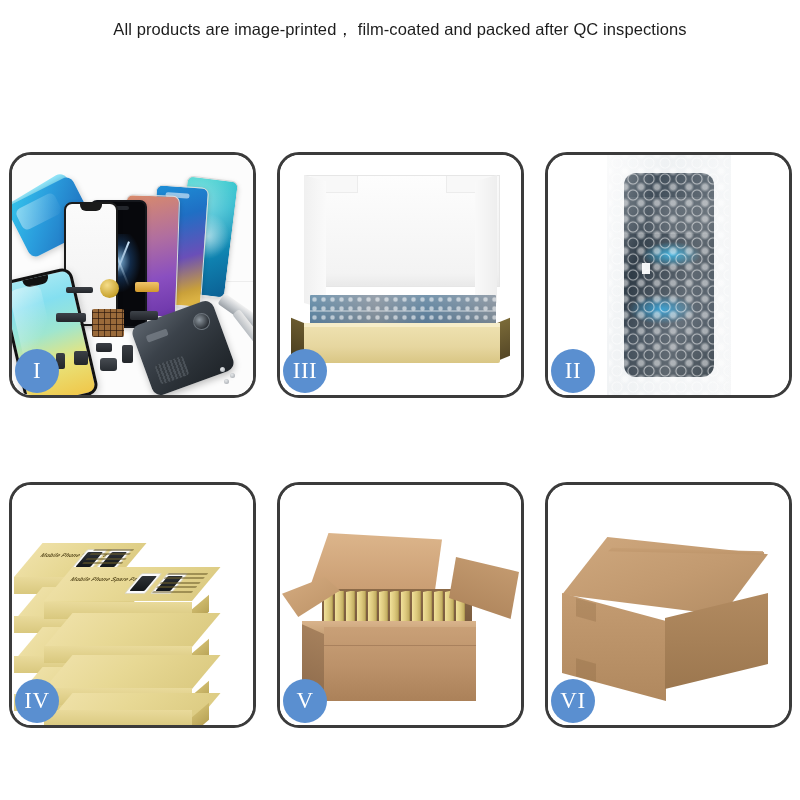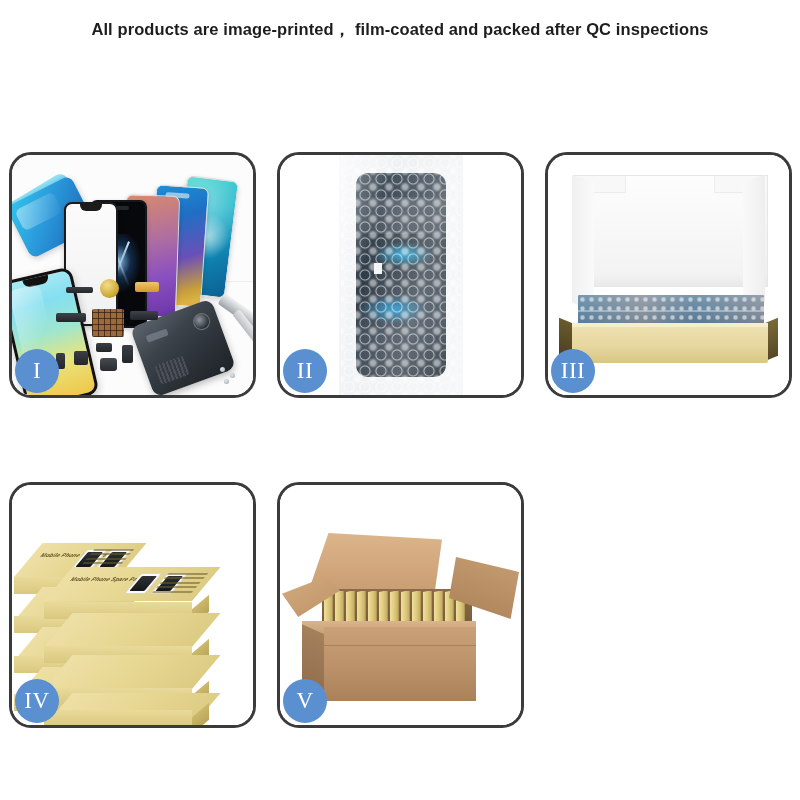--- a/index.html
+++ b/index.html
@@ -14,21 +14,21 @@
   .page { position: relative; width: 800px; height: 800px; background: #fff; }
 
   
   .header { position: absolute; left: 0; top: 0; width: 800px; text-align: center; }
   .title {
     font-size: 39px; font-weight: 700; letter-spacing: 0.5px;
     color: #161616; line-height: 1; padding-top: 44px;
     font-family: "Liberation Sans", sans-serif;
   }
   .subtitle {
-    font-size: 16.5px; font-weight: 700; color: #1d1d1d;
+    font-size: 16.5px; font-weight: 400; color: #1d1d1d;
     padding-top: 19px; letter-spacing: 0.1px;
   }
 
   
   .grid {
     position: absolute; left: 9px; top: 152px;
     width: 782px; height: 576px;
     display: grid;
     grid-template-columns: repeat(3, 247px);
     grid-template-rows: repeat(2, 246px);
@@ -453,51 +453,51 @@
           <div class="cmp screw" style="left:208px;top:212px;width:5px;height:5px;"></div>
           <div class="cmp screw" style="left:218px;top:218px;width:5px;height:5px;"></div>
           <div class="cmp screw" style="left:212px;top:224px;width:5px;height:5px;"></div>
         </div>
       </div>
       <div class="badge">I</div>
     </div>
 
     <div class="panel">
       <div class="panel-inner">
-        <div class="scene-bubble">
-          <div class="bw-outer"></div>
-          <div class="bw-panel">
-            <div class="stripe" style="top:12%;"></div>
-            <div class="blue1"></div>
-            <div class="blue2"></div>
-            <div class="lbl"></div>
-          </div>
-          <div class="bw-bubbles"></div>
-          <div class="bw-bubbles2"></div>
-          <div class="bw-sheen"></div>
-        </div>
-      </div>
-      <div class="badge">II</div>
-    </div>
-
-    <div class="panel">
-      <div class="panel-inner">
         <div class="scene-box3">
           <div class="b3-lidback"></div>
           <div class="b3-innerL"></div>
           <div class="b3-innerR"></div>
           <div class="b3-screens"></div>
           <div class="b3-frontL"></div>
           <div class="b3-frontR"></div>
           <div class="b3-front">
             <div class="edge"></div>
           </div>
         </div>
       </div>
       <div class="badge">III</div>
+    </div>
+
+    <div class="panel">
+      <div class="panel-inner">
+        <div class="scene-bubble">
+          <div class="bw-outer"></div>
+          <div class="bw-panel">
+            <div class="stripe" style="top:12%;"></div>
+            <div class="blue1"></div>
+            <div class="blue2"></div>
+            <div class="lbl"></div>
+          </div>
+          <div class="bw-bubbles"></div>
+          <div class="bw-bubbles2"></div>
+          <div class="bw-sheen"></div>
+        </div>
+      </div>
+      <div class="badge">II</div>
     </div>
 
     <div class="panel">
       <div class="panel-inner">
         <div class="scene-stack">
 
           <div class="sbox" style="left:2px;top:58px;width:104px;height:51px;">
             <div class="top"></div>
             <div class="front"></div>
             <div class="lid-art">
@@ -595,15 +595,29 @@
           <div class="c5-flapR"></div>
           <div class="c5-rim"></div>
           <div class="c5-side"></div>
           <div class="c5-body"></div>
           <div class="c5-crease"></div>
         </div>
       </div>
       <div class="badge">V</div>
     </div>
 
+    <div class="panel">
+      <div class="panel-inner">
+        <div class="scene-sealed">
+          <div class="c6-gloss"></div>
+          <div class="c6-top"></div>
+          <div class="c6-tape"></div>
+          <div class="c6-left"></div>
+          <div class="c6-right"></div>
+          <div class="c6-flapL"></div>
+          <div class="c6-flapL2"></div>
+        </div>
+      </div>
+      <div class="badge">VI</div>
+    </div>
 
   </div>
 </div>
 
 </body></html>

